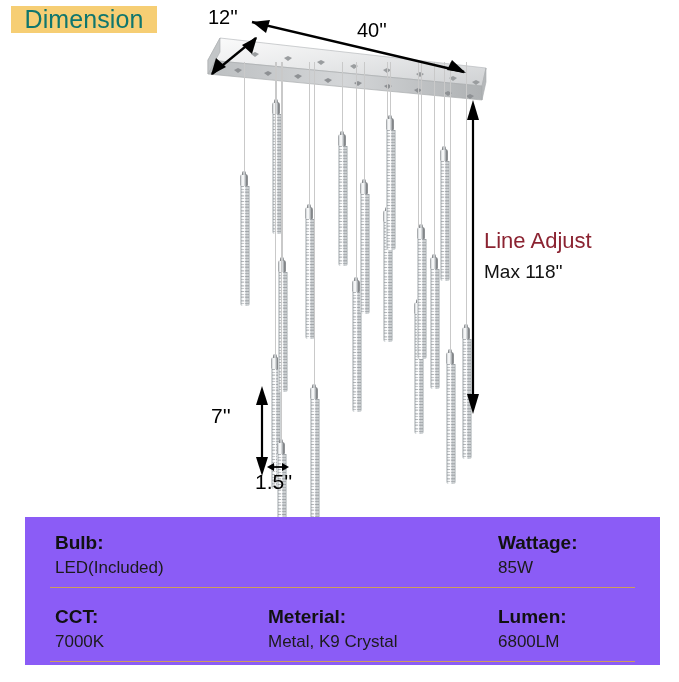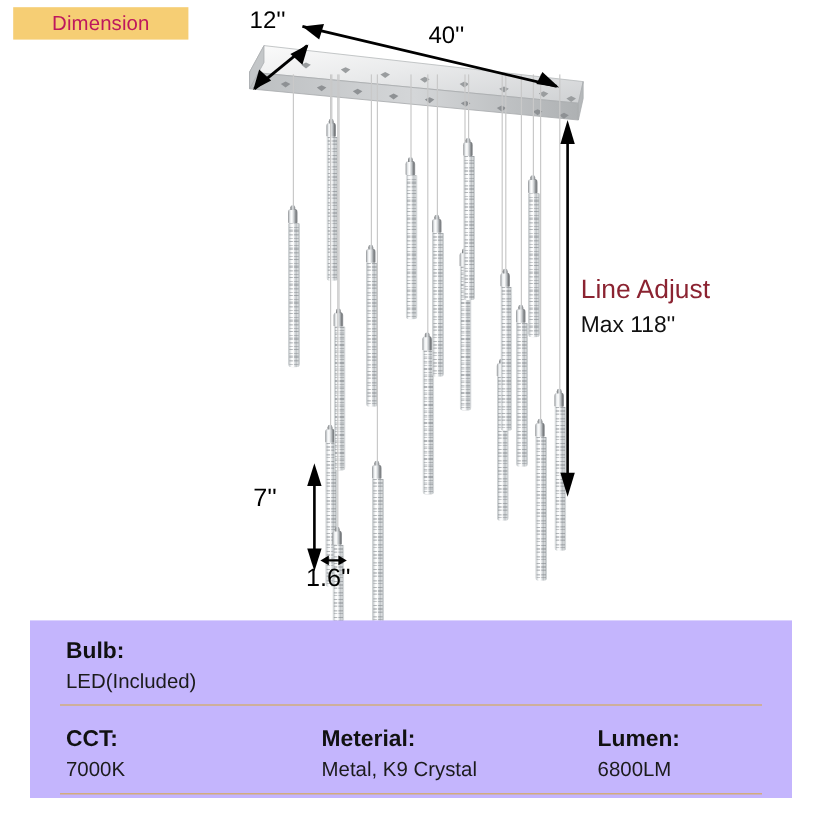--- a/index.html
+++ b/index.html
@@ -4,21 +4,21 @@
 <style>
   html,body{margin:0;padding:0;background:#ffffff;}
   body{width:679px;height:682px;position:relative;overflow:hidden;
        font-family:"Liberation Sans","DejaVu Sans",sans-serif;
        -webkit-font-smoothing:antialiased;}
   .stage{position:absolute;left:0;top:0;width:679px;height:682px;}
 
   
   .badge{position:absolute;left:11px;top:6px;width:146px;height:27px;
          background:#F6CE74;display:flex;align-items:center;justify-content:center;}
-  .badge span{font-size:17px;color:#be185d;letter-spacing:.1px;}
+  .badge span{font-size:25px;color:#0f766e;letter-spacing:.1px;}
 
   
   .canopy{position:absolute;left:200px;top:24px;width:292px;height:84px;}
   .canopy svg{display:block;}
 
   
   .pend{position:absolute;}
   .cord{position:absolute;left:50%;top:0;width:1px;margin-left:-0.5px;
         background:#c9c9c9;}
   .lamp{position:absolute;left:50%;margin-left:-4px;width:8px;}
@@ -48,21 +48,21 @@
   .ann{position:absolute;color:#000;}
   .lbl40{position:absolute;left:357px;top:19px;font-size:20px;}
   .lbl12{position:absolute;left:208px;top:6px;font-size:20px;}
   .lbl14{position:absolute;left:211px;top:404px;font-size:21px;}
   .lbl12b{position:absolute;left:255px;top:470px;font-size:21px;}
   .lineadj{position:absolute;left:484px;top:228px;font-size:22px;color:#8B2331;}
   .maxline{position:absolute;left:484px;top:261px;font-size:19px;color:#111;}
 
   
   .spec{position:absolute;left:25px;top:517px;width:635px;height:148px;
-        background:#c4b5fd;}
+        background:#8b5cf6;}
   .srow{position:absolute;left:0;width:635px;height:74px;}
   .srow.r1{top:0;}
   .srow.r2{top:74px;}
   .divider{position:absolute;left:25px;width:585px;height:1px;
         background:#d8a93f;opacity:.85;}
   .cell{position:absolute;top:14px;}
   .cell.c1{left:30px;}
   .cell.c2{left:243px;}
   .cell.c3{left:473px;}
   .k{font-size:19px;font-weight:bold;color:#111;line-height:24px;white-space:nowrap;}
@@ -281,27 +281,31 @@
     <polygon points="10,1 16,20 4,20" fill="#000"></polygon>
     <polygon points="10,91 16,72 4,72" fill="#000"></polygon>
   </svg>
   <div class="lbl14">7''</div>
 
   <svg class="ann" style="left:265px;top:461px;" width="28" height="12">
     <line x1="6" y1="6" x2="20" y2="6" stroke="#000" stroke-width="1.8"></line>
     <polygon points="2,6 9,2 9,10" fill="#000"></polygon>
     <polygon points="24,6 17,2 17,10" fill="#000"></polygon>
   </svg>
-  <div class="lbl12b">1.6''</div>
+  <div class="lbl12b">1.5''</div>
 
   <div class="spec">
     <div class="srow r1">
       <div class="cell c1">
         <div class="k">Bulb:</div>
         <div class="v">LED(Included)</div>
+      </div>
+      <div class="cell c3">
+        <div class="k">Wattage:</div>
+        <div class="v">85W</div>
       </div>
       <div class="divider" style="top:70px;"></div>
     </div>
     <div class="srow r2">
       <div class="cell c1">
         <div class="k">CCT:</div>
         <div class="v">7000K</div>
       </div>
       <div class="cell c2">
         <div class="k">Meterial:</div>

